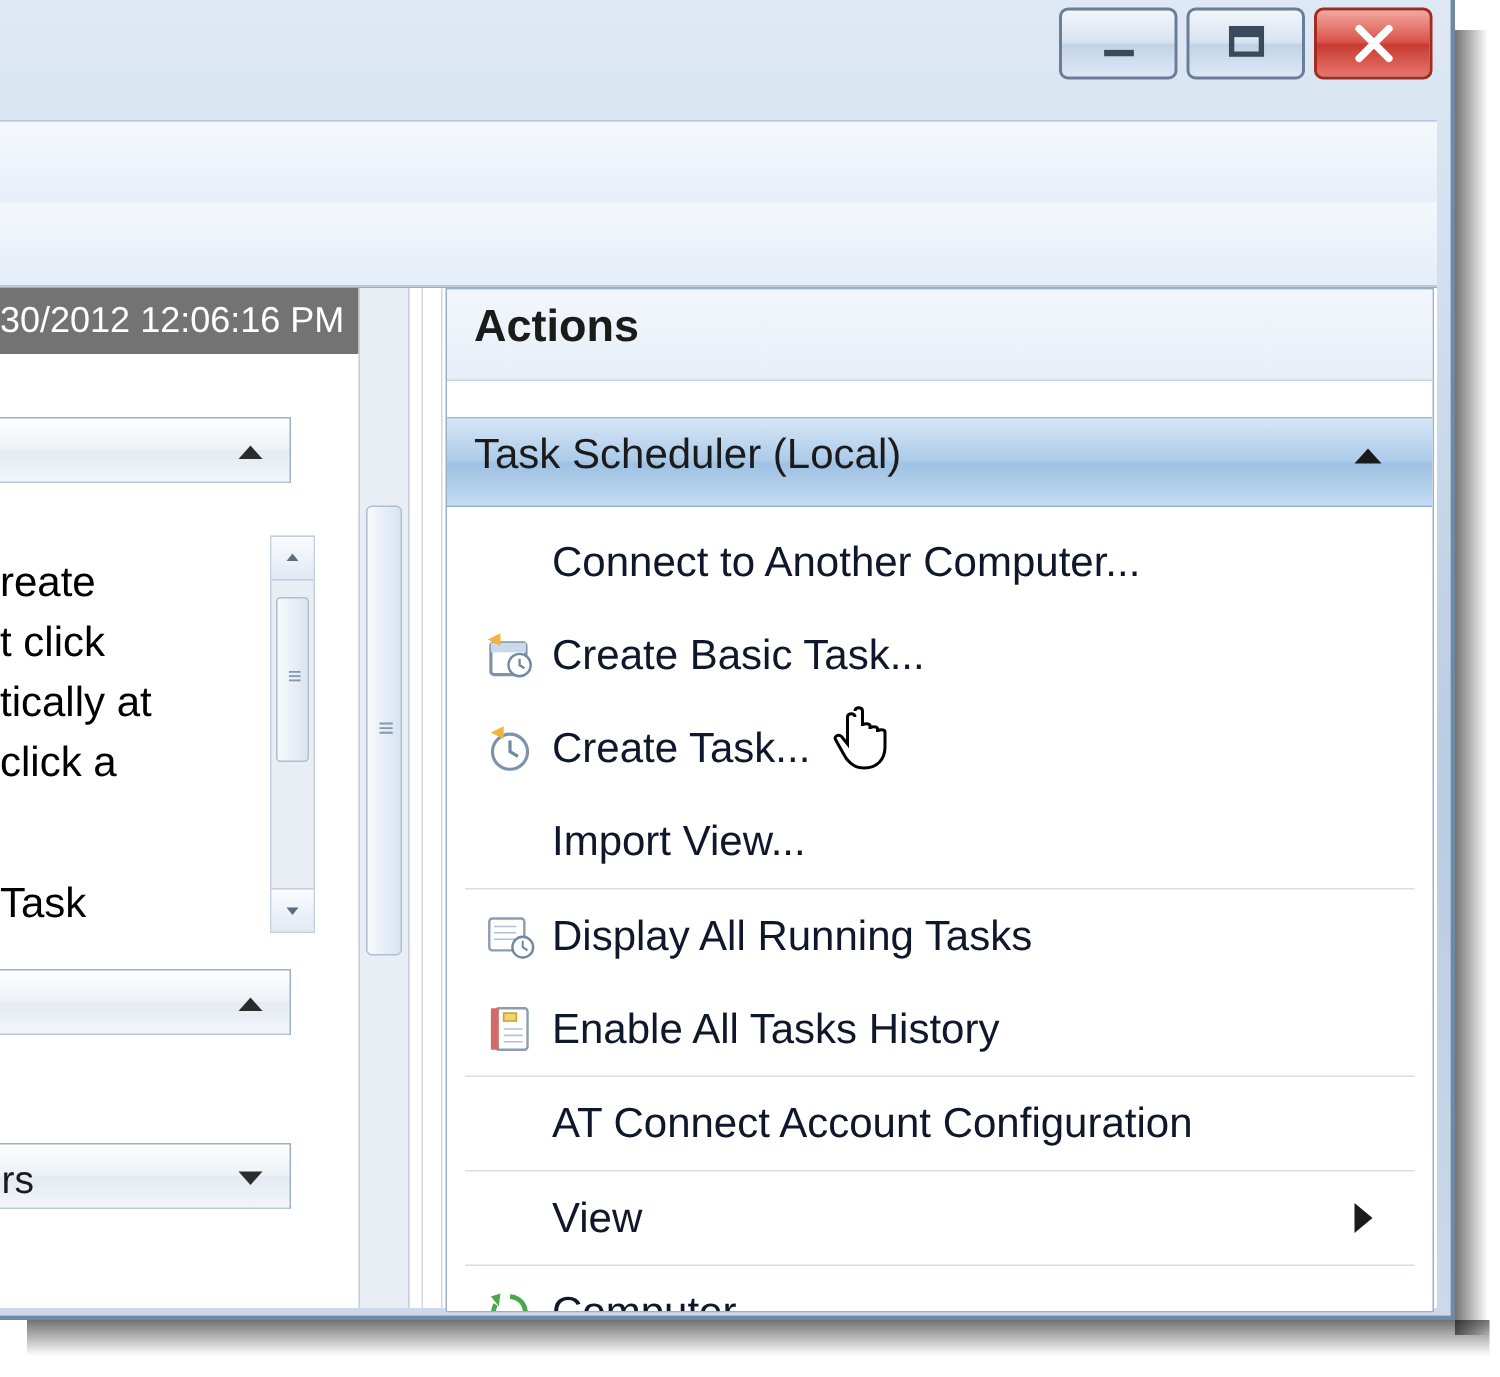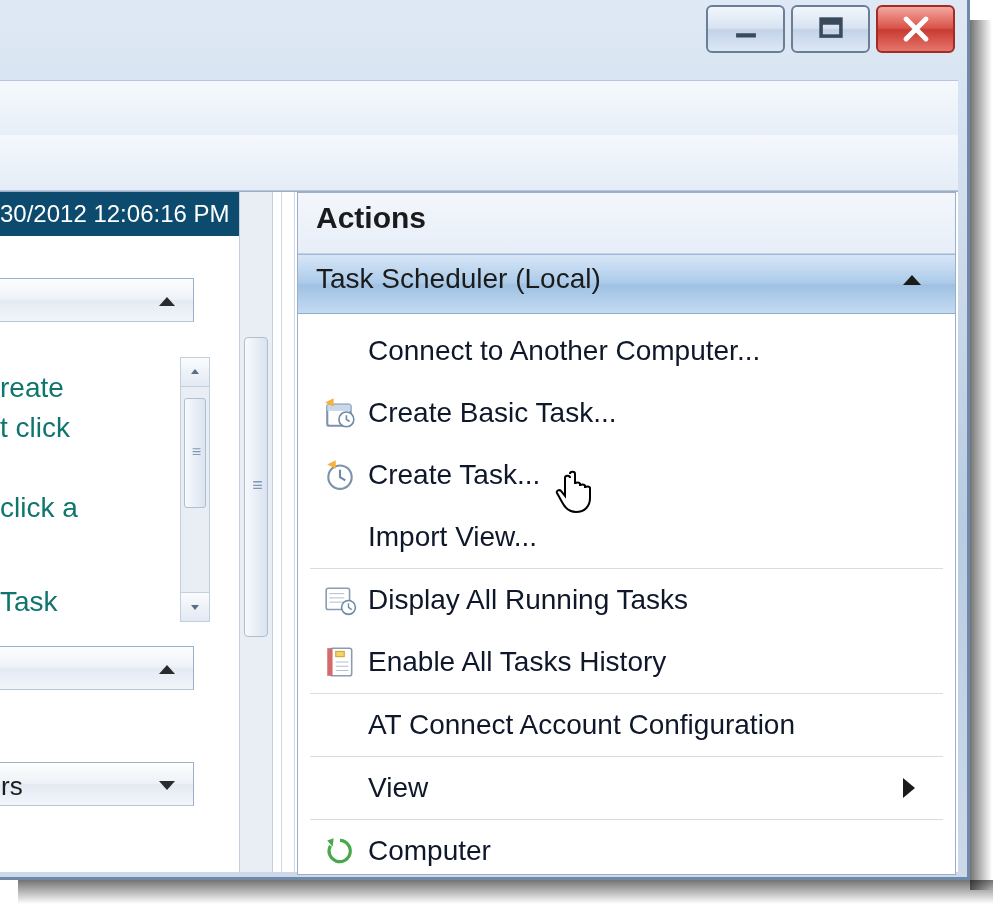--- a/index.html
+++ b/index.html
@@ -112,21 +112,21 @@
     top: 0;
     width: 222px;
     height: 100%;
   }
   .gray-header {
     position: absolute;
     top: 0;
     left: 0;
     width: 252px;
     height: 44px;
-    background: #0c4a6e;
+    background: #737373;
     color: #fff;
     font-size: 24px;
     line-height: 44px;
     padding-left: 0;
     overflow: hidden;
     white-space: nowrap;
   }
   .section-bar {
     position: absolute;
     left: -6px;
@@ -145,21 +145,21 @@
     border-left: 8px solid transparent;
     border-right: 8px solid transparent;
   }
   .tri-up   { border-bottom: 9px solid #2b2b2b; }
   .tri-down { border-top: 9px solid #2b2b2b; }
 
   .left-text {
     position: absolute;
     left: 0;
     font-size: 28px;
-    color: #0f766e;
+    color: #000000;
     line-height: 40px;
     white-space: nowrap;
   }
 
   .mini-scroll {
     position: absolute;
     left: 180px;
     width: 30px;
     background: #e9edf4;
     border: 1px solid #c4cfdd;
@@ -254,20 +254,21 @@
   }
   .scope-bar {
     height: 50px;
     background: linear-gradient(#d7e6f7,#accbe9 48%,#9fc1e3 52%,#c4dbf2);
     border-top:1px solid #9cb9d7;
     border-bottom:1px solid #8aaccd;
     font-size: 28px;
     color: #1b1b1b;
     padding: 8px 18px 0 18px;
     position: relative;
+    margin-top: 24px;
   }
   .scope-bar .tri {
     position: absolute;
     right: 34px;
     top: 20px;
     width:0;height:0;
     border-left:9px solid transparent;
     border-right:9px solid transparent;
     border-bottom:10px solid #1b1b1b;
   }
@@ -344,20 +345,21 @@
 
       <div class="left-col">
         <div class="gray-header">30/2012 12:06:16 PM</div>
 
         <div class="section-bar" style="top:86px">
           <span class="tri tri-up"></span>
         </div>
 
         <div class="left-text" style="top:176px">reate</div>
         <div class="left-text" style="top:216px">t click</div>
+        <div class="left-text" style="top:256px">tically at</div>
         <div class="left-text" style="top:296px"> click a</div>
         <div class="left-text" style="top:390px">Task</div>
 
         <div class="mini-scroll" style="top:165px;height:265px">
           <div class="arrow">
             <svg width="12" height="12" viewBox="0 0 12 12">
                 <path d="M6 3 L10 8 L2 8 Z" fill="#5b6d82"></path>
               </svg>
           </div>
           <div class="thumb" style="top:40px;height:110px"></div>

